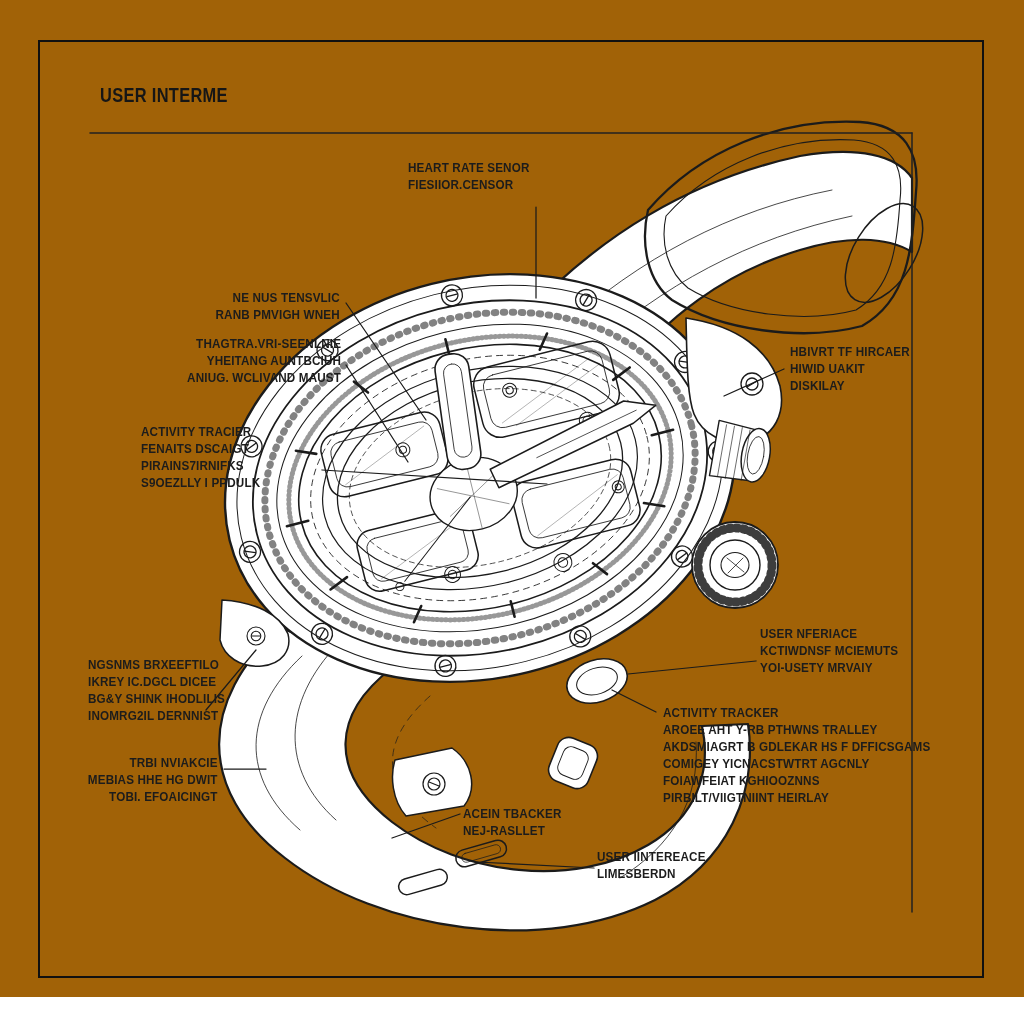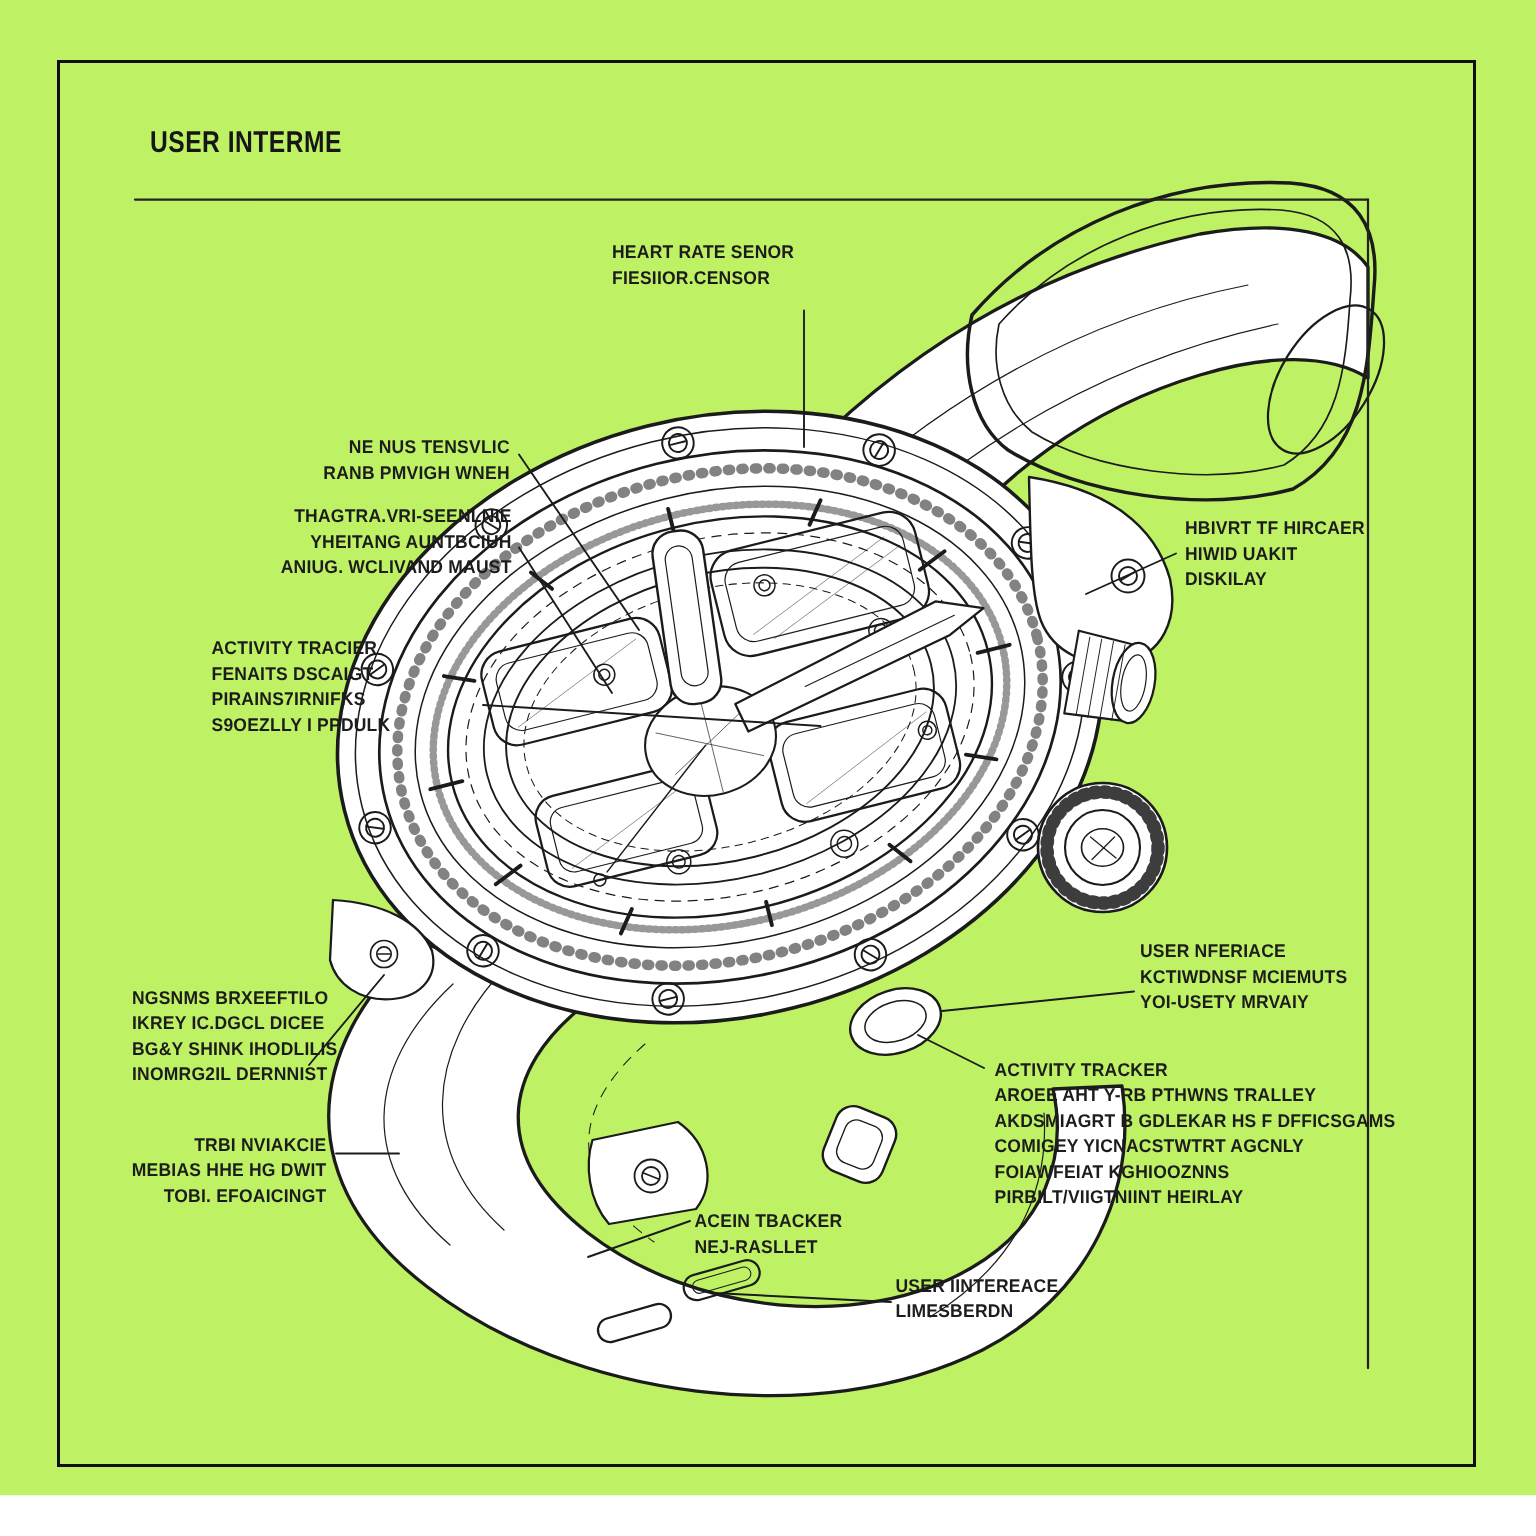--- a/index.html
+++ b/index.html
@@ -1,16 +1,16 @@
 <!DOCTYPE html>
 <html><head>
 <meta charset="utf-8">
 <style>
   html,body{margin:0;padding:0;background:#ffffff;}
-  .page{position:relative;width:1024px;height:997px;background:#bef264;overflow:hidden;
+  .page{position:relative;width:1024px;height:997px;background:#a16207;overflow:hidden;
         font-family:"Liberation Sans", sans-serif;color:#1b1b1b;}
   .frame{position:absolute;left:38px;top:40px;width:942px;height:934px;
          border:2.6px solid #101010;background:transparent;}
   .art{position:absolute;left:0;top:0;width:1024px;height:1024px;}
   .title{position:absolute;left:100px;top:84px;font-size:20px;font-weight:700;
          letter-spacing:.4px;transform:scaleX(.82);transform-origin:left top;color:#161616;}
   .lbl{position:absolute;font-size:12.3px;font-weight:600;line-height:17px;
        letter-spacing:.15px;color:#1c1c1c;white-space:nowrap;transform:scaleX(.95);
        transform-origin:left top;}
   .lbl.r{text-align:right;transform-origin:right top;}

